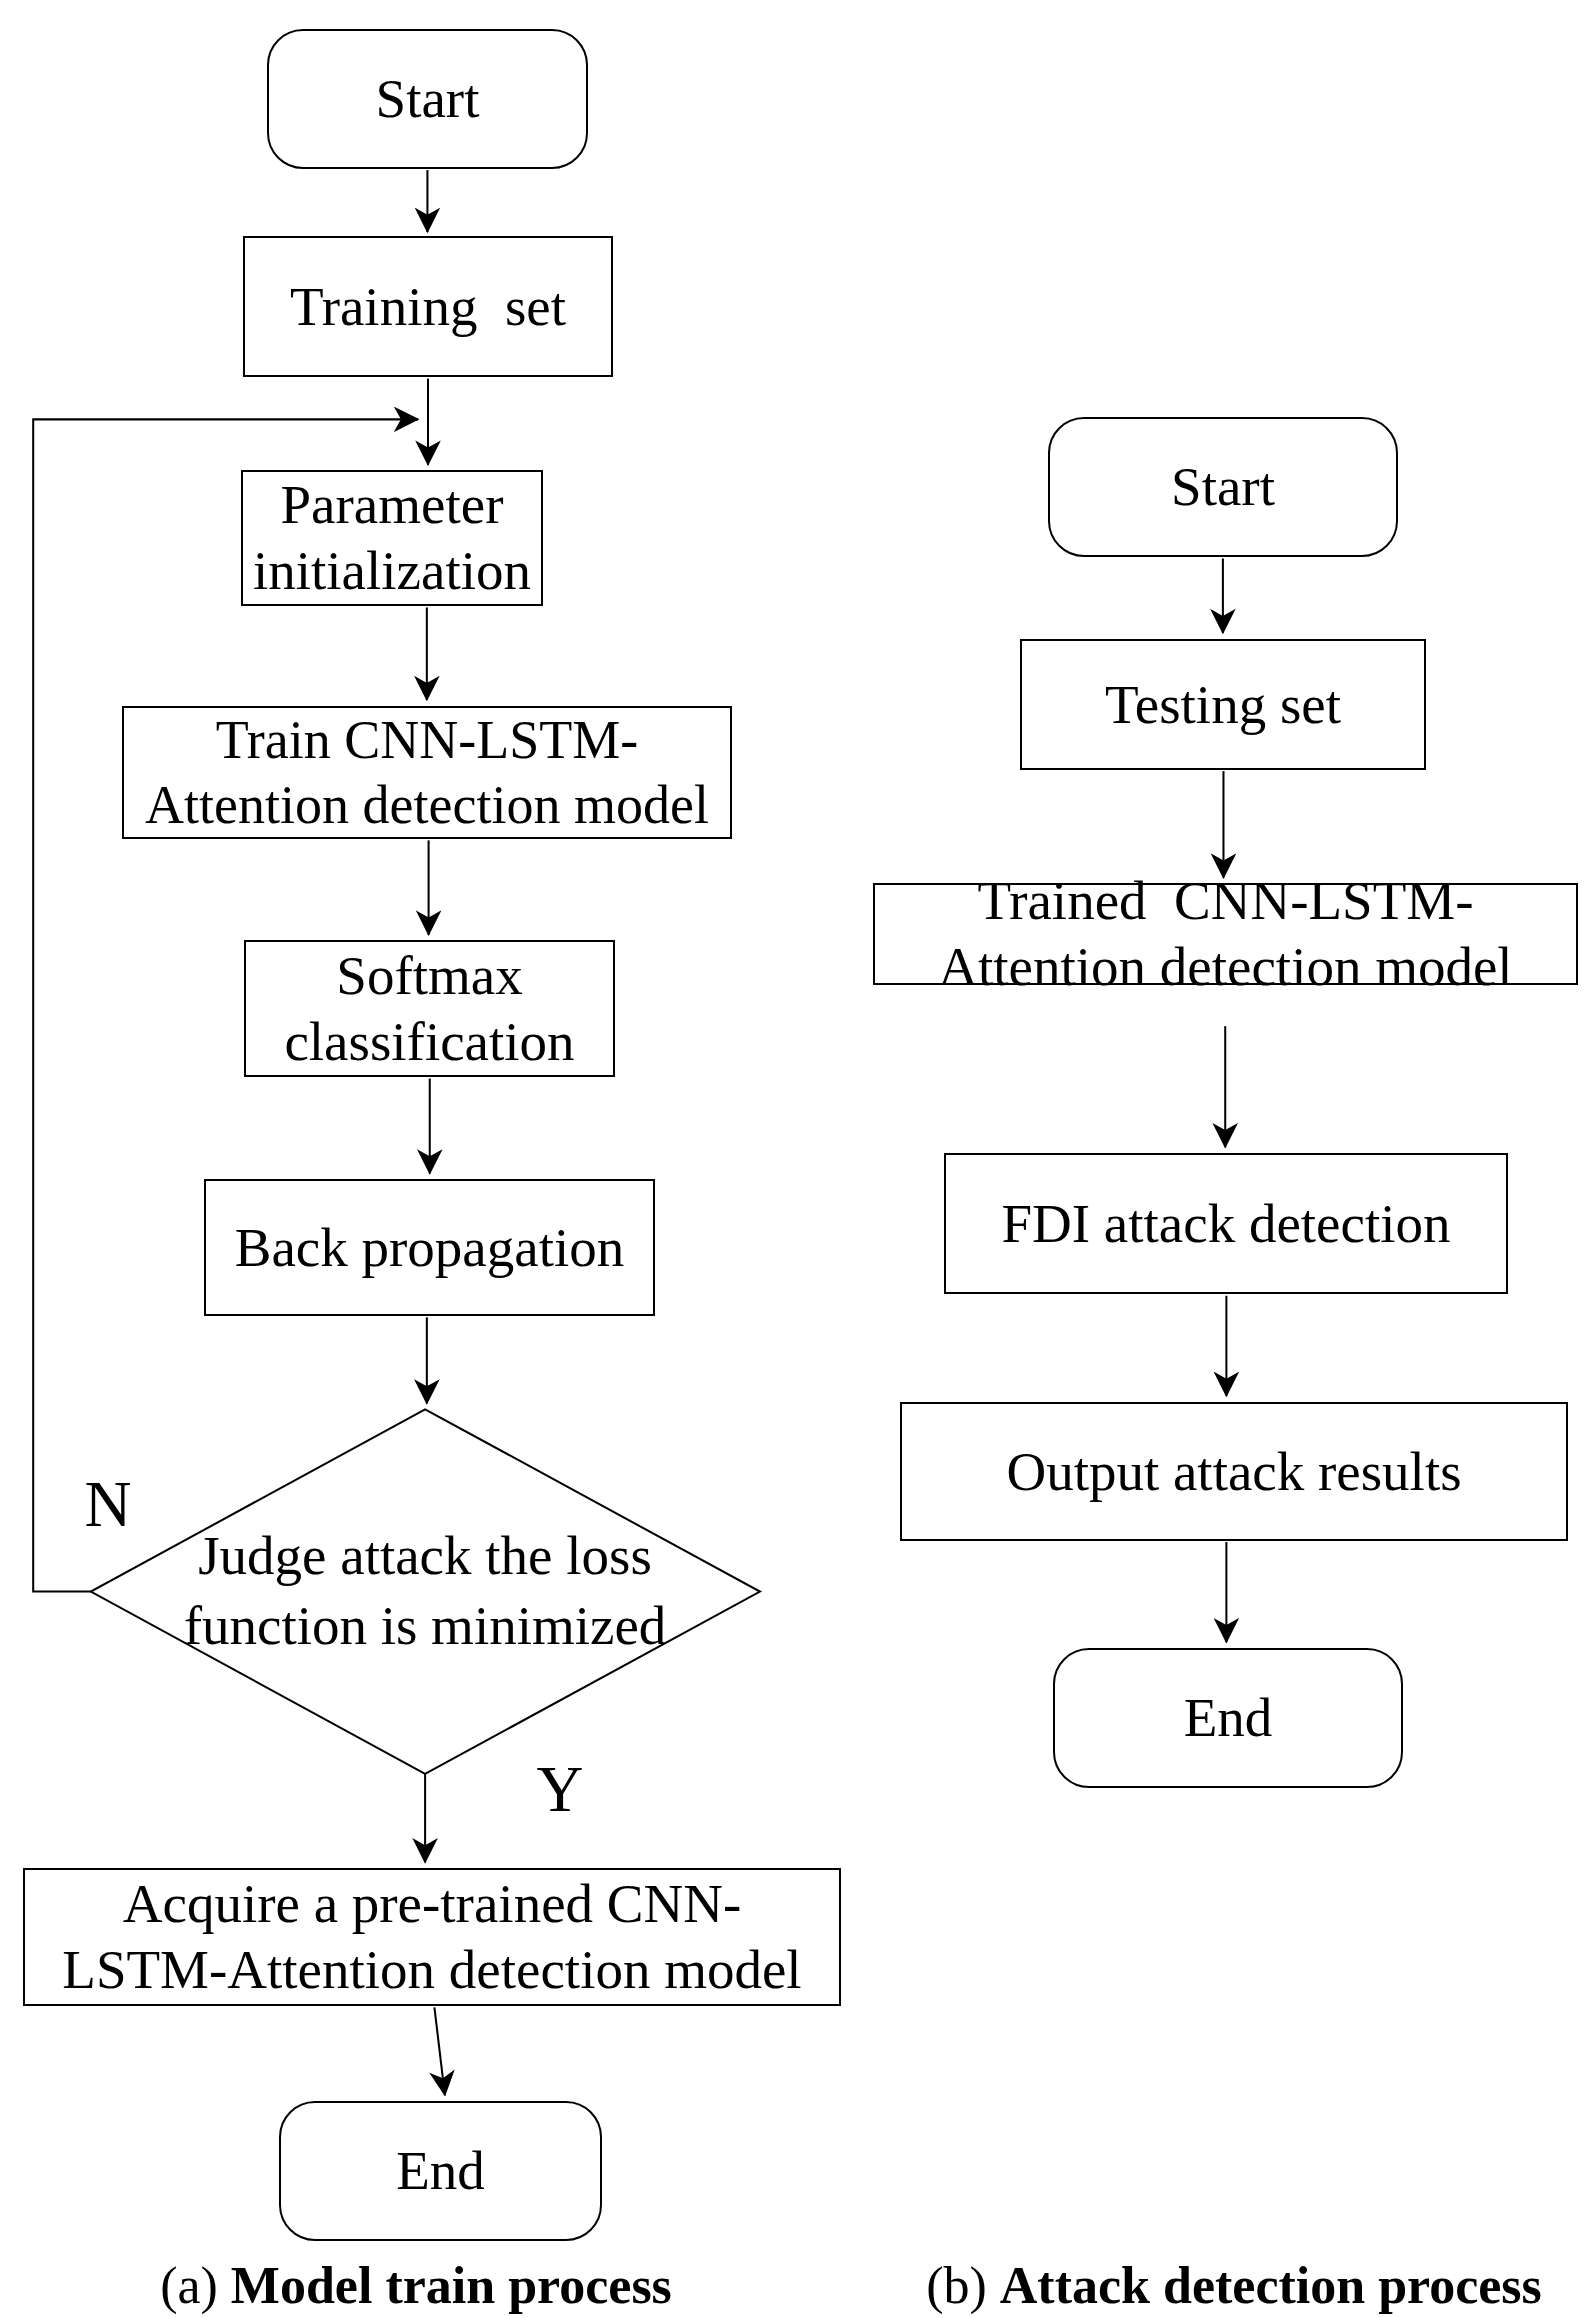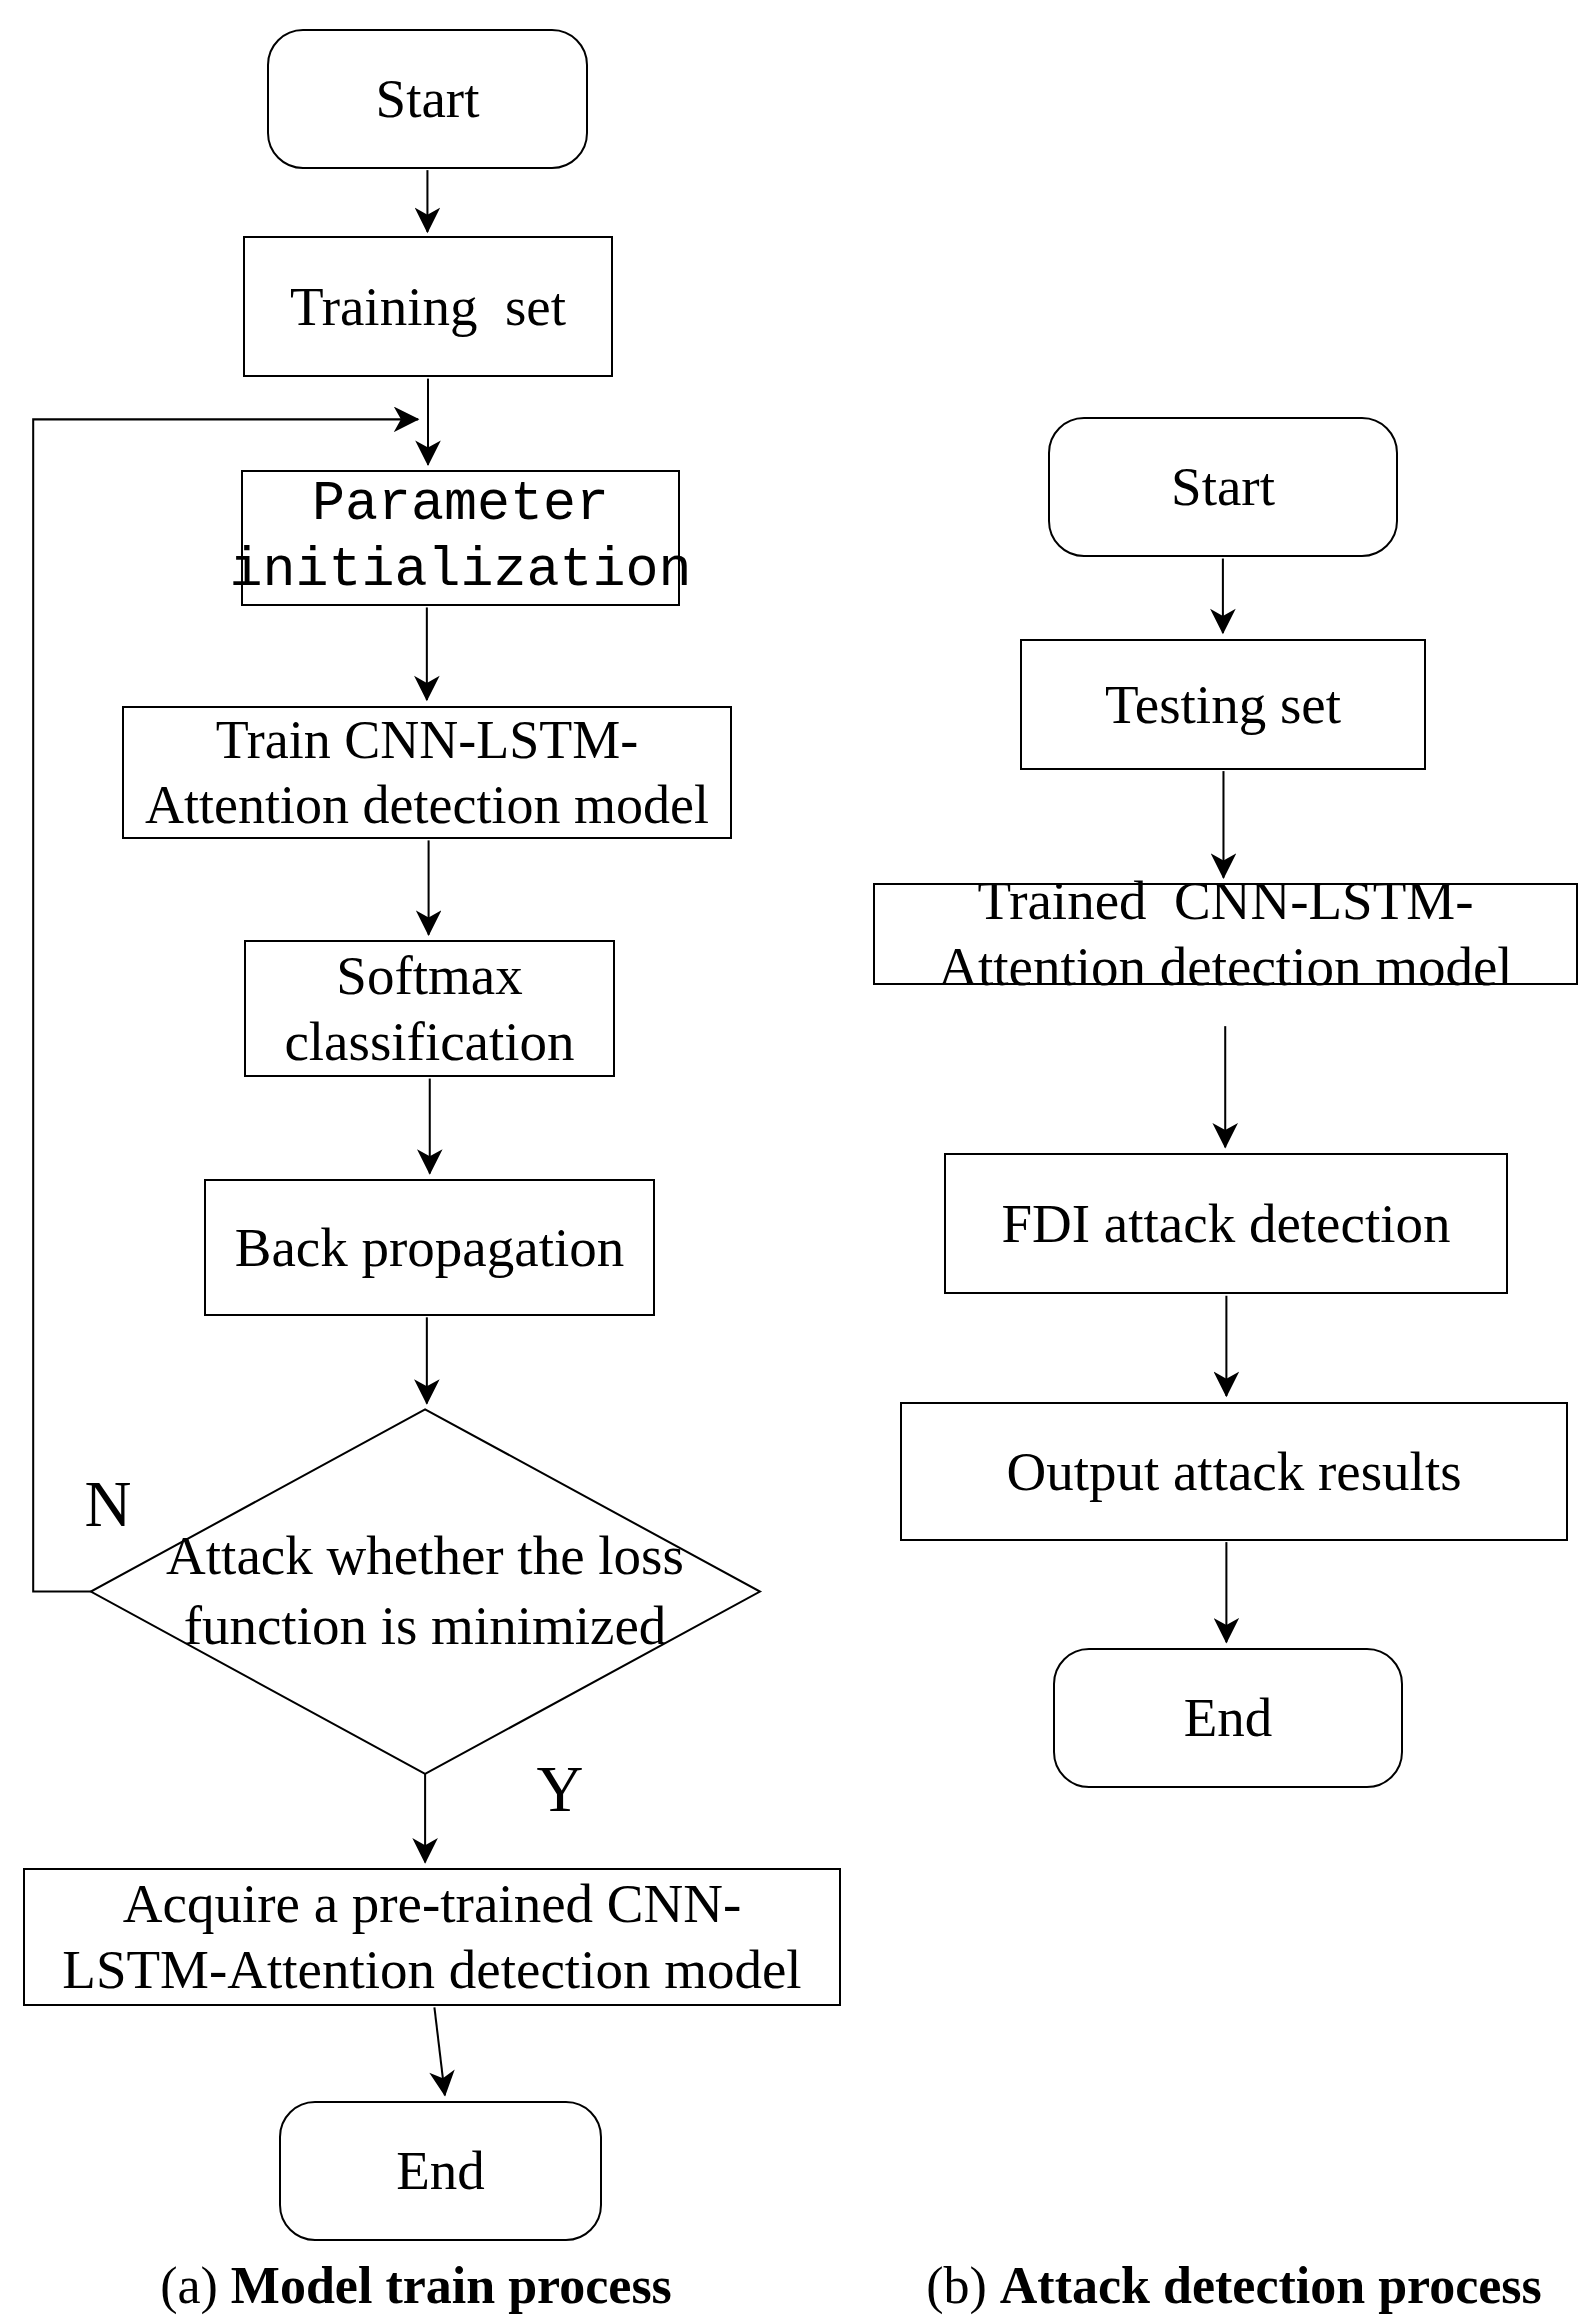--- a/index.html
+++ b/index.html
@@ -99,41 +99,41 @@
   </svg>
 
   <div class="node terminator" style="left:267px;top:29px;width:321px;height:140px;">
     <span class="label-line">Start</span>
   </div>
 
   <div class="node" style="left:243px;top:236px;width:370px;height:141px;">
     <span class="label-line">Training  set</span>
   </div>
 
-  <div class="node" style="left:241px;top:470px;width:439px;height:136px;font-family:Liberation Mono, monospace;">
+  <div class="node" style="left:241px;top:470px;width:302px;height:136px;">
     <span class="label-line">Parameter</span>
     <span class="label-line">initialization</span>
   </div>
 
   <div class="node" style="left:122px;top:706px;width:610px;height:133px;font-size:54px;line-height:65px;">
     <span class="label-line">Train CNN-LSTM-</span>
     <span class="label-line">Attention detection model</span>
   </div>
 
   <div class="node" style="left:244px;top:940px;width:371px;height:137px;">
     <span class="label-line">Softmax</span>
     <span class="label-line">classification</span>
   </div>
 
   <div class="node" style="left:204px;top:1179px;width:451px;height:137px;">
     <span class="label-line">Back propagation</span>
   </div>
 
   <div class="diamond-label" style="left:425px;top:1591px;">
-    <span class="label-line">Attack whether the loss</span>
+    <span class="label-line">Judge attack the loss</span>
     <span class="label-line">function is minimized</span>
   </div>
 
   <div class="branch-label" style="left:108px;top:1504px;">N</div>
 
   <div class="branch-label" style="left:560px;top:1789px;">Y</div>
 
   <div class="node" style="left:23px;top:1868px;width:818px;height:138px;">
     <span class="label-line">Acquire a pre-trained CNN-</span>
     <span class="label-line">LSTM-Attention detection model</span>

